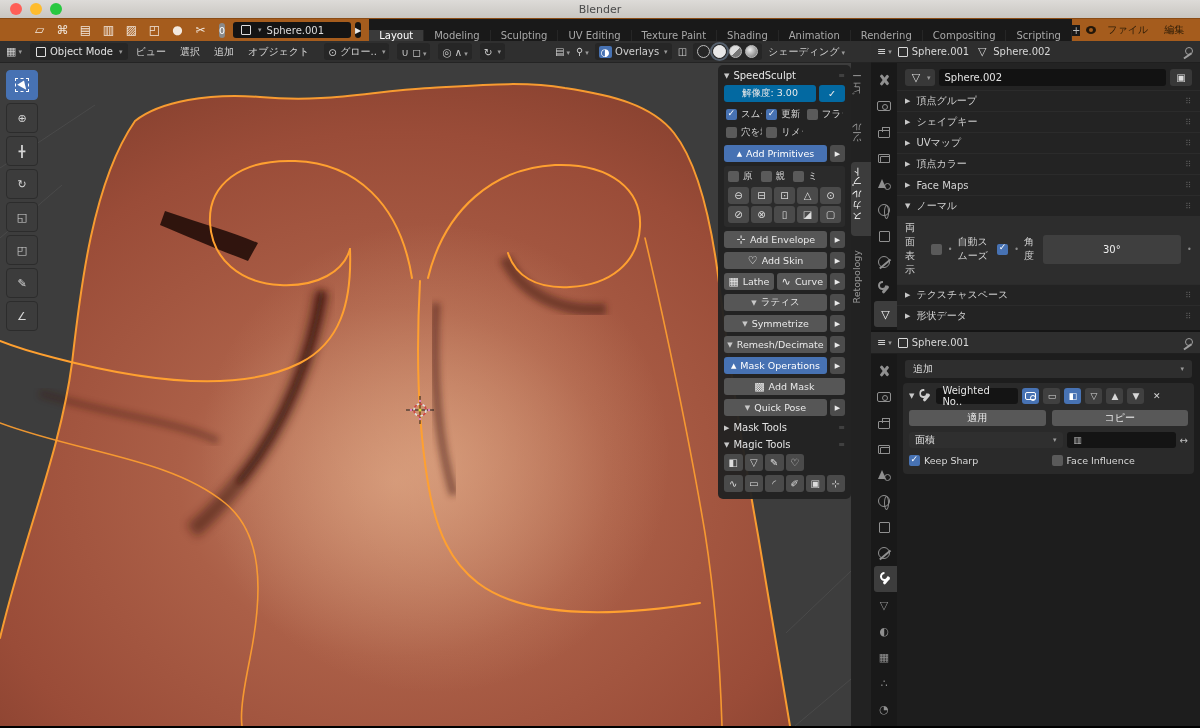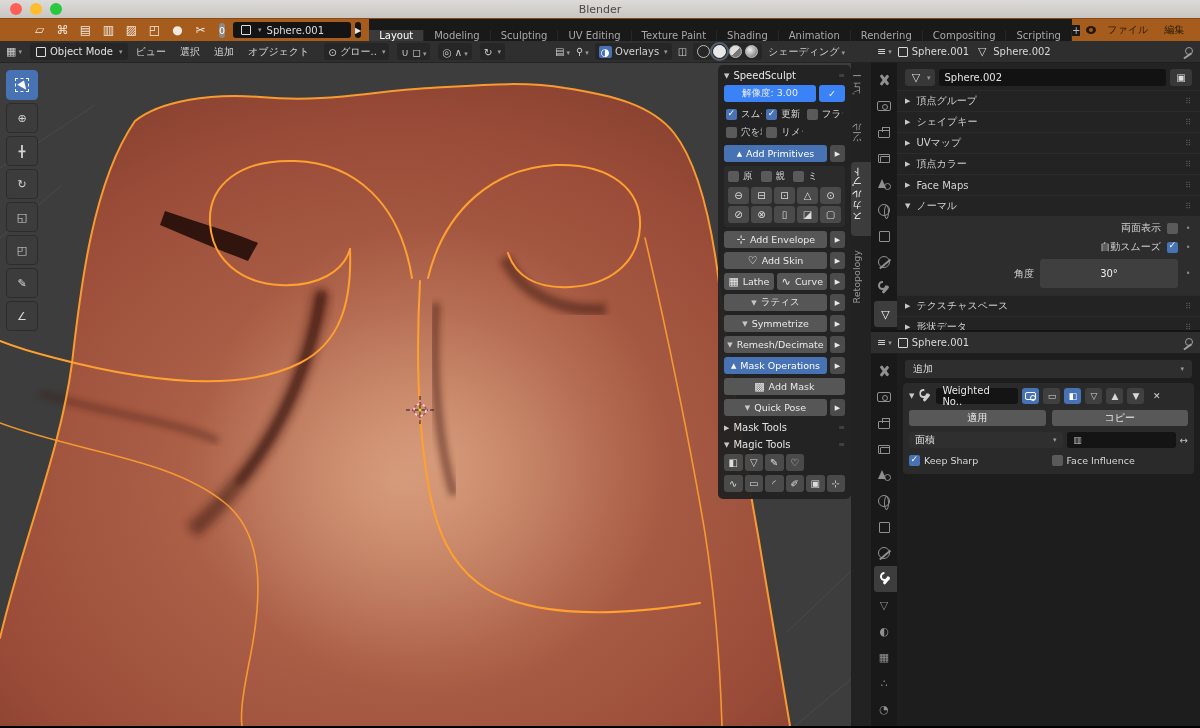--- a/index.html
+++ b/index.html
@@ -58,21 +58,21 @@
   #ntabs{position:absolute;left:851px;top:22px;width:20px;height:663px;background:#222;display:flex;flex-direction:column;align-items:stretch;padding-top:8px;gap:4px;z-index:25}
   .ntab{writing-mode:vertical-rl;transform:rotate(180deg);color:#9a9a9a;font-size:9.5px;padding:10px 0;text-align:center;white-space:nowrap}
   .ntab.active{background:#3c3c3c;color:#fff;border-radius:0 4px 4px 0}
 
   
   #speedsculpt{position:absolute;left:718px;top:2px;width:133px;background:rgba(34,34,34,.96);border-radius:5px;padding:5px 6px 7px;display:flex;flex-direction:column;gap:4px;z-index:22}
   .ss-title{display:flex;align-items:center;color:#e8e8e8;font-size:10px;gap:4px}
   .grip{margin-left:auto;color:#5c5c5c;font-size:8px}
   .btn{background:#565656;border-radius:3px;height:17px;display:flex;align-items:center;justify-content:center;color:#eaeaea;font-size:9.5px;gap:4px;padding:0 4px;white-space:nowrap;overflow:hidden}
   .btn.blue{background:#4772b3;color:#fff}
-  .btn.dim{background:#3b82f6}
+  .btn.dim{background:#0369a1}
   .ss-row{display:flex;gap:3px;align-items:center}
   .ss-row .btn{flex:1}
   .arrow-sq{width:15px;flex:0 0 15px !important;background:#4c4c4c;font-size:7px}
   .cb{width:11px;height:11px;border-radius:2px;background:#5a5a5a;flex:0 0 11px;position:relative}
   .cb.on{background:#4772b3}
   .cb.on::after{content:"✓";position:absolute;left:1.5px;top:-1.5px;color:#fff;font-size:9px}
   .cb-item{display:flex;align-items:center;gap:4px;color:#d8d8d8;font-size:9.5px;overflow:hidden;white-space:nowrap}
   .ss-checks{display:grid;grid-template-columns:1fr 1fr 1fr;gap:5px 4px;padding:2px 2px}
   .ss-sub{background:#2b2b2b;border-radius:3px;padding:4px;display:flex;flex-direction:column;gap:4px}
   .prim-grid{display:grid;grid-template-columns:repeat(5,1fr);gap:2px}
@@ -94,21 +94,21 @@
   .tabstrip{position:absolute;left:0;top:22px;bottom:0;width:26px;background:#191919;display:flex;flex-direction:column;align-items:stretch;padding-top:4px}
   .ptab{height:26px;display:flex;align-items:center;justify-content:center;color:#909090;font-size:12px}
   .ptab.active{background:#3d3d3d;color:#fff;border-radius:3px 0 0 3px;margin-left:3px}
   .p-content{position:absolute;left:26px;top:22px;right:0;bottom:0;background:#232323;overflow:hidden}
 
   .datablock-row{display:flex;align-items:center;gap:4px;padding:6px 8px 4px}
   .db-btn{background:#383838;border-radius:3px;height:17px;display:flex;align-items:center;padding:0 4px;color:#ddd;gap:2px}
   .field{background:#121212;border-radius:3px;height:17px;display:flex;align-items:center;padding:0 6px;color:#e3e3e3;flex:1}
   .panel-row{height:21px;display:flex;align-items:center;gap:6px;padding:0 8px;border-top:1px solid #2b2b2b;color:#d2d2d2}
   .panel-row .dots{margin-left:auto;color:#5a5a5a;font-size:8px;letter-spacing:1px}
-  .normals-box{background:#2d2d2d;padding:5px 8px 7px;display:flex;flex-direction:column;gap:5px}
+  .normals-box{background:#2d2d2d;padding:5px 8px 7px;display:flex;flex-direction:row;gap:5px}
   .n-row{display:flex;align-items:center;justify-content:flex-end;gap:6px;color:#d2d2d2}
   .n-dot{color:#8a8a8a;font-size:8px;width:8px;text-align:center}
   .val-box{background:#3f3f3f;border-radius:3px;height:29px;min-width:138px;display:flex;align-items:center;justify-content:center;color:#eee}
 
   .add-row{margin:6px 8px 5px;background:#2e2e2e;border-radius:3px;height:18px;display:flex;align-items:center;padding:0 8px;color:#ddd}
   .mod-card{margin:0 6px;background:#2a2a2a;border-radius:4px;padding:5px 6px 8px;display:flex;flex-direction:column;gap:6px}
   .mod-head{display:flex;align-items:center;gap:4px}
   .mod-name{background:#141414;border-radius:3px;height:16px;display:flex;align-items:center;padding:0 6px;color:#e6e6e6;width:82px}
   .mini{width:17px;height:16px;border-radius:3px;background:#404040;display:flex;align-items:center;justify-content:center;color:#d8d8d8;font-size:9px}
   .mini.on{background:#4772b3;color:#fff}

